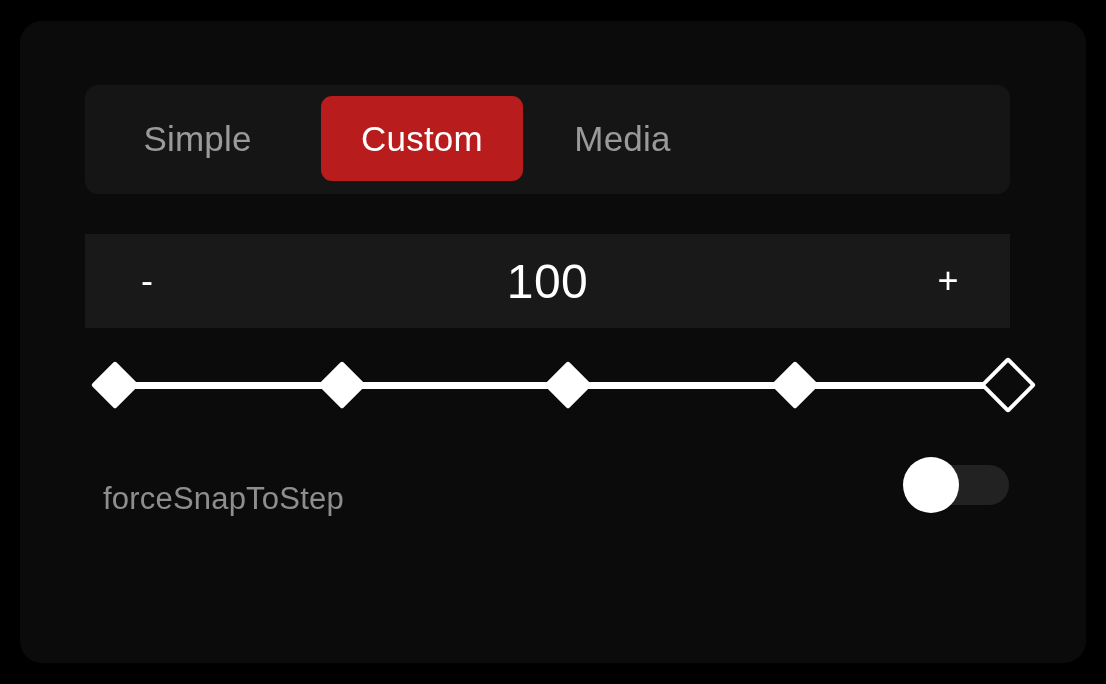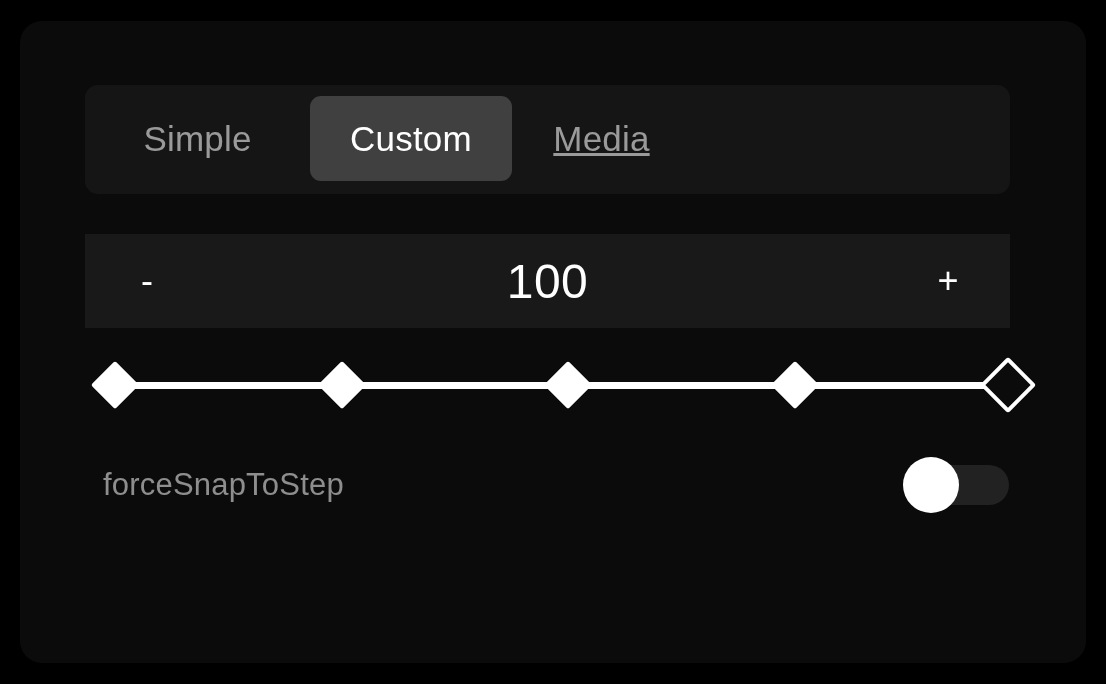--- a/index.html
+++ b/index.html
@@ -54,27 +54,28 @@
     box-sizing: border-box;
     font-size: 35px;
     letter-spacing: 0.2px;
     color: #9a9a9a;
     border-radius: 11px;
     user-select: none;
     cursor: pointer;
   }
 
   .tab.is-active {
-    background: #404040;
-    color: #ffffff;
+    background: #b91c1c;
+    color: #ffffff;
+    margin-left: 11px;
   }
 
   .tab-simple  { left: 20px;  width: 185px; }
   .tab-custom  { left: 225px; width: 202px; }
-  .tab-media   { left: 424px; width: 185px; text-decoration: underline; }
+  .tab-media   { left: 445px; width: 185px; }
 
   
   .stepper {
     position: absolute;
     left: 65px;
     top: 213px;
     width: 925px;
     height: 94px;
     background: #191919;
     border-radius: 0px;
@@ -157,21 +158,21 @@
     cursor: pointer;
   }
 
   
   .row {
     position: absolute;
     left: 65px;
     width: 925px;
     height: 64px;
     display: flex;
-    align-items: center;
+    align-items: flex-end;
     justify-content: space-between;
   }
   .row-force { top: 432px; }
   .row-snap  { top: 524px; }
 
   .row-label {
     font-size: 31px;
     color: #8e8e8e;
     letter-spacing: 0.2px;
     user-select: none;

